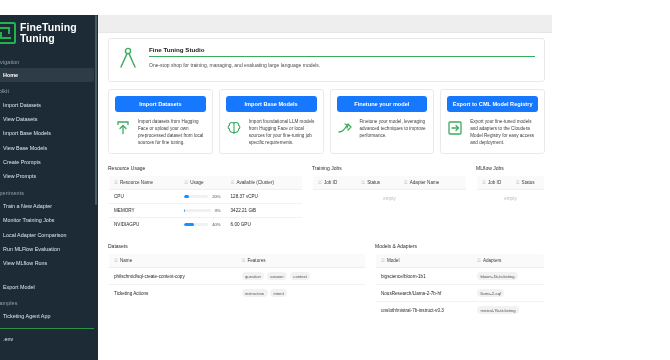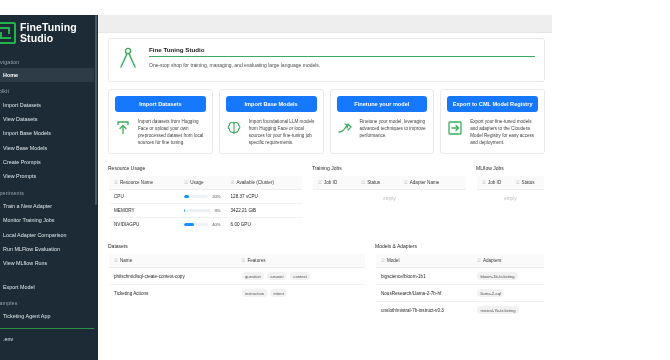--- a/index.html
+++ b/index.html
@@ -251,21 +251,21 @@
 </head>
 <body>
 
 <div class="app">
 
   <div class="sidebar">
     <div class="sb-logo">
       <div class="sb-logo-mark"></div>
       <div class="sb-logo-text">
         <div>FineTuning</div>
-        <div>Studio</div>
+        <div>Tuning</div>
       </div>
     </div>
     <div class="sb-sections" id="sb-sections">
         <div class="sb-head">Navigation</div>
         <div class="sb-item active">Home</div>
         <div class="sb-head">Toolkit</div>
         <div class="sb-item">Import Datasets</div>
         <div class="sb-item">View Datasets</div>
         <div class="sb-item">Import Base Models</div>
         <div class="sb-item">View Base Models</div>

